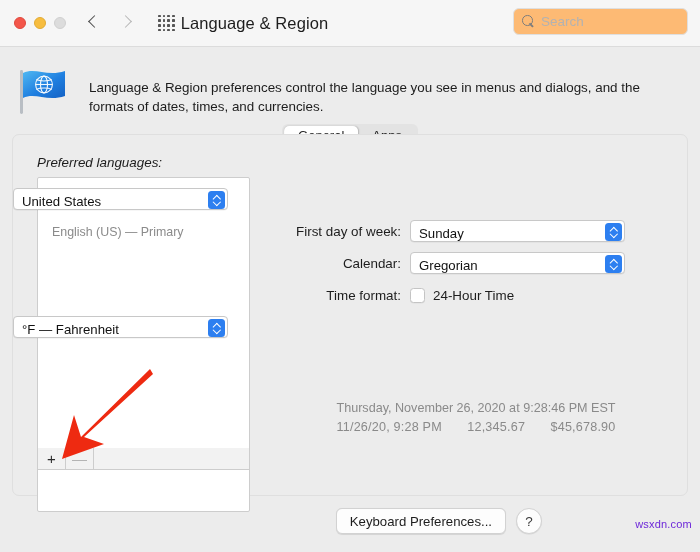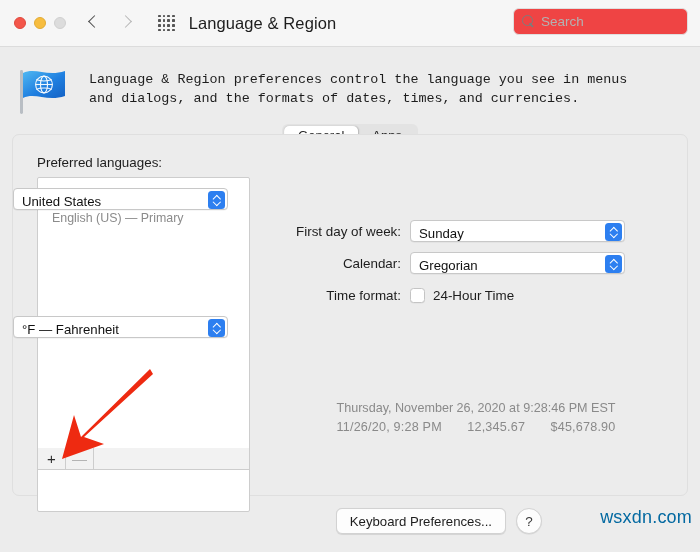--- a/index.html
+++ b/index.html
@@ -76,31 +76,31 @@
     gap: 2.1px;
   }
   .grid-icon i {
     background: #555;
     border-radius: 0.4px;
     display: block;
     width: 2.6px; height: 2.6px;
   }
 
   .win-title {
-    margin-left: 14px;
+    margin-left: 6px;
     font-size: 16.5px;
     color: #1d1d1d;
     letter-spacing: 0.1px;
   }
 
   .searchbox {
     position: absolute;
     right: 12px; top: 8px;
     width: 175px; height: 27px;
-    background: #ef4444;
+    background: #fdba74;
     border: 1px solid #dfdfdf;
     border-radius: 6px;
     display: flex;
     align-items: center;
   }
   .searchbox .mag {
     margin-left: 8px;
     width: 13px; height: 13px;
     position: relative;
     flex: none;
@@ -132,22 +132,21 @@
     width: 130px;
   }
   .searchbox input::placeholder { color: #b2b2b2; }
 
   
   .blurb {
     position: absolute;
     top: 62px; left: 0;
     width: 700px;
     display: flex;
-    align-items: flex-start;
-    font-family: Liberation Mono, monospace;
+    align-items: flex-end;
   }
   .flag-icon {
     margin-left: 15px;
     margin-top: 4px;
     width: 56px; height: 50px;
     position: relative;
     flex: none;
   }
   .blurb-text {
     margin-left: 18px;
@@ -193,20 +192,21 @@
     background: #ececec;
     border: 1px solid #dfdfdf;
     border-radius: 7px;
   }
 
   .pref-label {
     position: absolute;
     left: 24px; top: 20px;
     font-size: 13.4px;
     color: #1d1d1d;
+    font-style: italic;
   }
 
   .langbox {
     position: absolute;
     left: 24px; top: 42px;
     width: 213px; height: 335px;
     background: #ffffff;
     border: 1px solid #cdcdcd;
     border-radius: 2px;
   }
@@ -215,21 +215,21 @@
   }
   .lang-name {
     font-size: 14px;
     color: #111;
     line-height: 17px;
   }
   .lang-sub {
     font-size: 12.4px;
     color: #8b8b8b;
     line-height: 17px;
-    margin-top: 1px;
+    margin-top: 15px;
   }
 
   .langfooter {
     position: absolute;
     left: 24px; top: 313px;
     width: 213px; height: 22px;
     background: #f2f2f2;
     border: 1px solid #cdcdcd;
     border-top: none;
     display: flex;
@@ -384,23 +384,23 @@
   .arrow-layer {
     position: absolute;
     left: 0; top: 0;
     width: 700px; height: 552px;
     pointer-events: none;
   }
 
   
   .watermark {
     position: absolute;
-    right: 8px; top: 507px;
-    font-size: 18px;
-    color: #0369a1;
+    right: 8px; top: 518px;
+    font-size: 11px;
+    color: #6d28d9;
     letter-spacing: 0.2px;
   }
 </style>
 </head>
 <body>
 
 <div class="titlebar">
   <div class="traffic">
     <span class="light close"></span>
     <span class="light min"></span>

